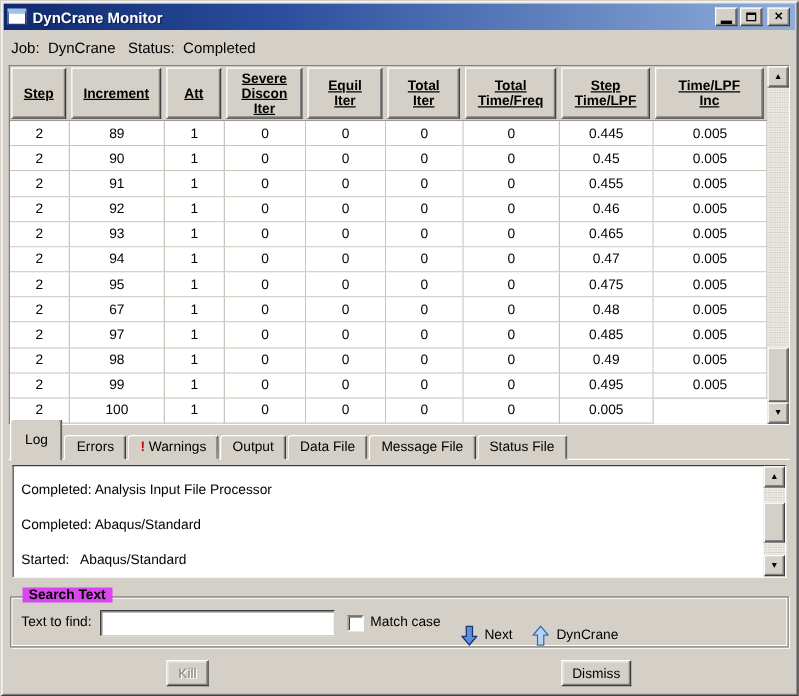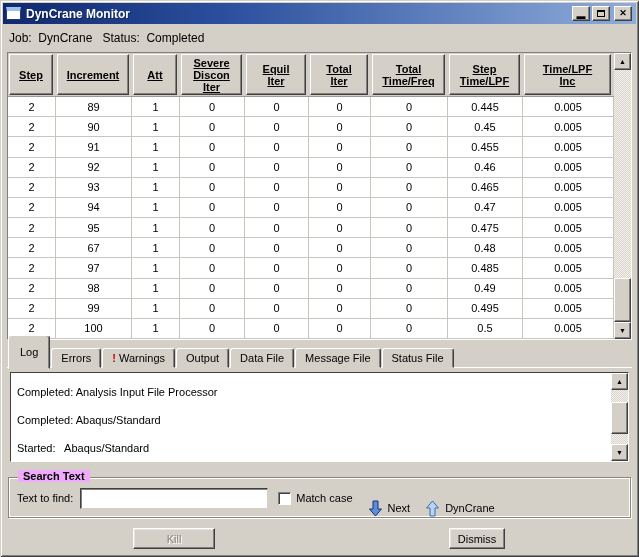--- a/index.html
+++ b/index.html
@@ -107,21 +107,21 @@
   .logcontent{ flex:1; padding:13px 8px 0 6px; overflow:hidden; }
   .log-line{ font-size:11px; color:#000; white-space:pre; margin-bottom:16px; }
 
   
   .searchgroup{
     position:absolute; left:8px; top:477px; width:623px; height:41px;
     border:1px solid #8a867e;
     box-shadow:inset 1px 1px 0 #fff, inset -1px -1px 0 #fff, 1px 1px 0 #fff;
   }
   .legend{
-    position:absolute; top:-8px; left:9px; background:#f0abfc; padding:0 5px;
+    position:absolute; top:-8px; left:9px; background:#d946ef; padding:0 5px;
     font-size:11px; font-weight:bold; color:#000;
   }
   .search-row{ position:absolute; left:8px; top:9px; right:6px; height:22px;
     display:flex; align-items:center; }
   .find-label{ font-size:11px; margin-right:7px; white-space:nowrap; }
   .find-input{
     width:188px; height:21px; background:#fff; font-family:"Liberation Sans",sans-serif;
     font-size:11px; padding:0 3px;
     border:1px solid; border-color:#404040 #d4d0c8 #d4d0c8 #404040;
     box-shadow:inset 1px 1px 0 #808080; outline:none;
@@ -137,21 +137,21 @@
   .arrow-label{ font-size:11px; margin-left:6px; }
 
   
   .btn{
     position:absolute; height:21px; background:#d4d0c8;
     border:1px solid; border-color:#fff #404040 #404040 #fff;
     box-shadow:inset -1px -1px 0 #808080, inset 1px 1px 0 #e8e5df;
     font-family:"Liberation Sans",sans-serif; font-size:11px; color:#000;
     display:flex; align-items:center; justify-content:center;
   }
-  .btn.kill{ left:133px; top:528px; width:82px; color:#8a867e; text-shadow:1px 1px 0 #fff; }
+  .btn.kill{ left:133px; top:528px; width:34px; color:#8a867e; text-shadow:1px 1px 0 #fff; }
   .btn.dismiss{ left:449px; top:528px; width:56px; }
 </style>
 </head>
 <body>
 
 <div class="window">
 
   <div class="titlebar">
     <div class="title-icon"></div>
     <div class="title-text">DynCrane Monitor</div>
@@ -313,21 +313,20 @@
             <div class="tcell">0.005</div>
           </div>
           <div class="trow">
             <div class="tcell">2</div>
             <div class="tcell">100</div>
             <div class="tcell">1</div>
             <div class="tcell">0</div>
             <div class="tcell">0</div>
             <div class="tcell">0</div>
             <div class="tcell">0</div>
-            <div class="tcell">0.5</div>
             <div class="tcell">0.005</div>
           </div>
         </div>
     </div>
     <div class="vscroll" style="height:286px;">
       <div class="sbtn up">
           <span>▲</span>
         </div>
       <div class="sthumb" style="top:225px; height:44px;"></div>
       <div class="sbtn down">

